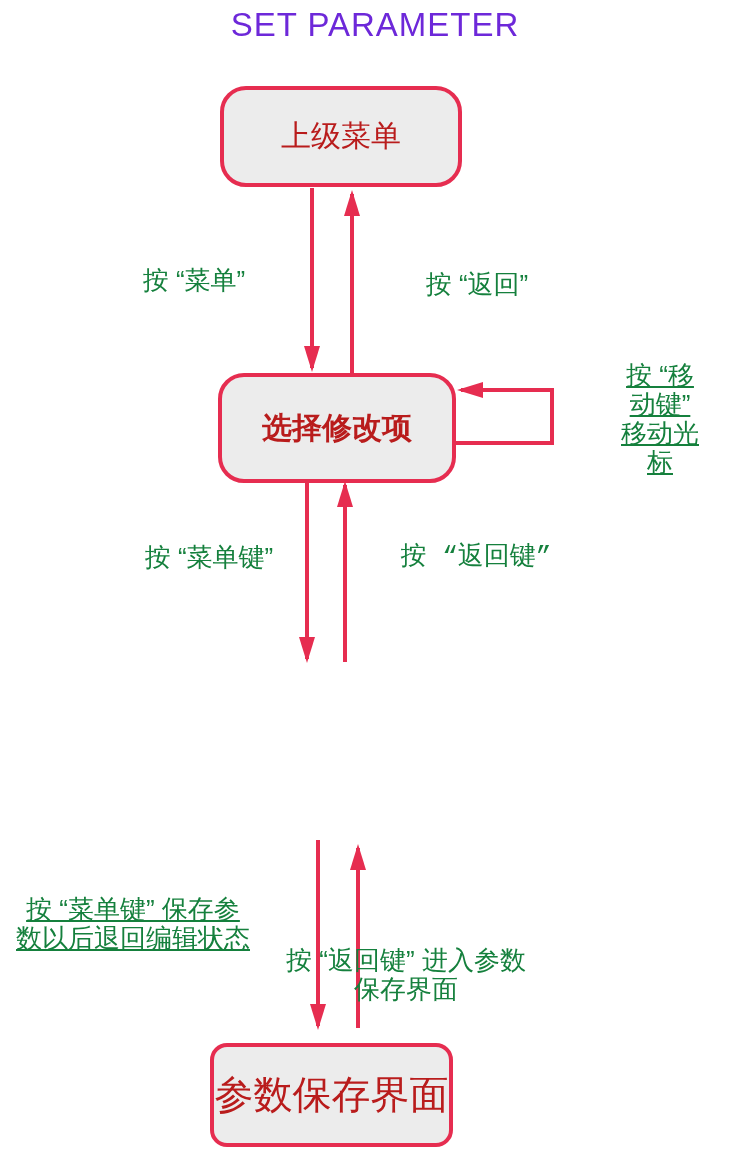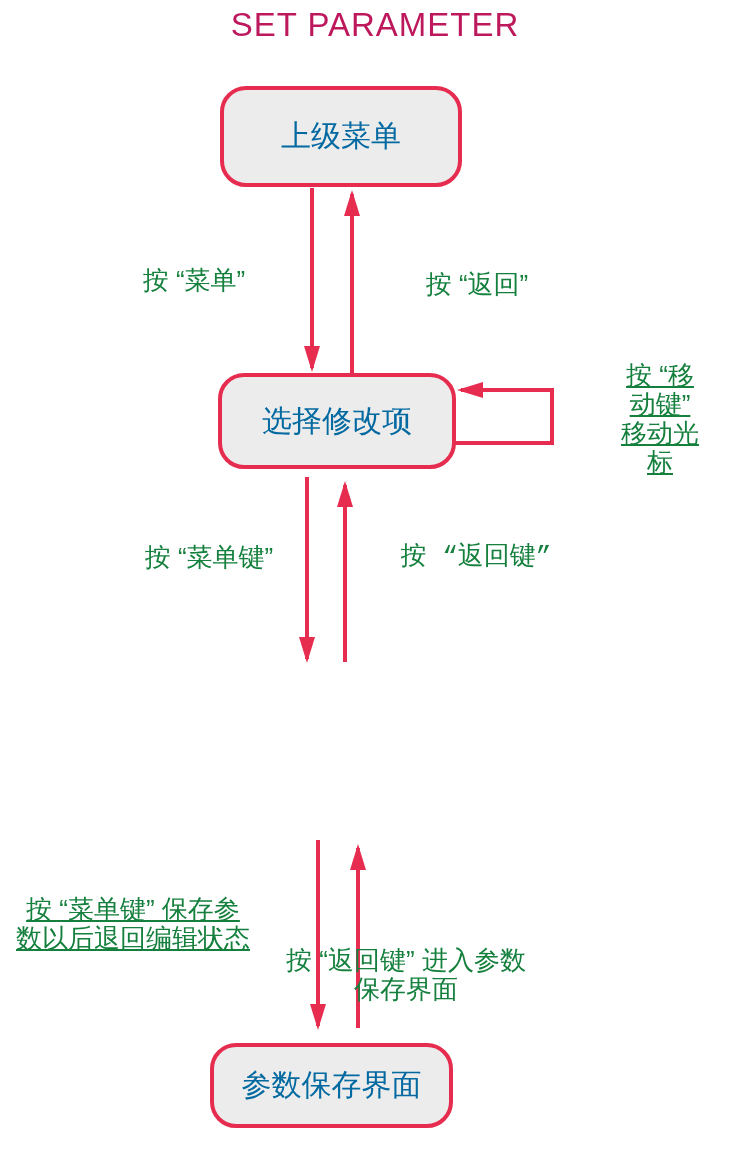--- a/index.html
+++ b/index.html
@@ -13,45 +13,45 @@
   }
   .title {
     position: absolute;
     top: 6px;
     left: 0;
     width: 100%;
     text-align: center;
     font-size: 33px;
     font-weight: 500;
     letter-spacing: 1px;
-    color: #be185d;
+    color: #6d28d9;
   }
   .arrows {
     position: absolute;
     left: 0;
     top: 0;
     width: 750px;
     height: 1170px;
   }
   .node {
     position: absolute;
     box-sizing: border-box;
     background: #ececec;
     border: 4px solid #e62d50;
     border-radius: 26px;
     display: flex;
     align-items: center;
     justify-content: center;
-    color: #0369a1;
+    color: #b91c1c;
     white-space: pre-line;
   }
   .node-1 { left: 220px; top: 86px;  width: 242px; height: 101px; font-size: 30px; }
-  .node-2 { left: 218px; top: 373px; width: 238px; height: 96px; font-size: 30px; }
+  .node-2 { left: 218px; top: 373px; width: 238px; height: 110px; font-size: 30px; font-weight: bold; }
   .node-3 { left: 188px; top: 664px; width: 296px; height: 174px; font-size: 29px; line-height: 38px; }
-  .node-4 { left: 210px; top: 1043px; width: 243px; height: 85px; font-size: 30px; }
+  .node-4 { left: 210px; top: 1043px; width: 243px; height: 104px; font-size: 39px; border-radius: 17px; }
   .elabel {
     position: absolute;
     transform: translate(-50%, -50%);
     text-align: center;
     font-size: 26px;
     line-height: 29px;
     color: #15803d;
     white-space: pre-line;
   }
   .lab-menu      { left: 194px; top: 280px; }

